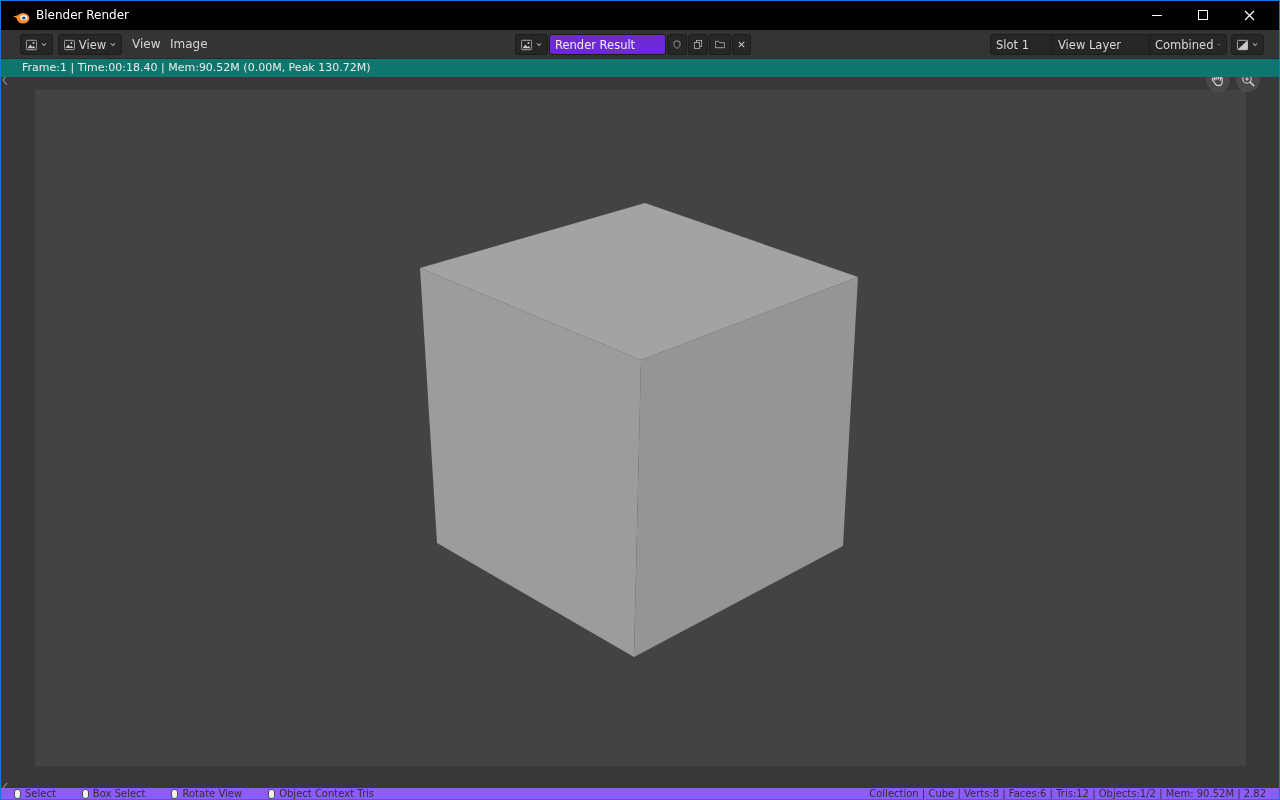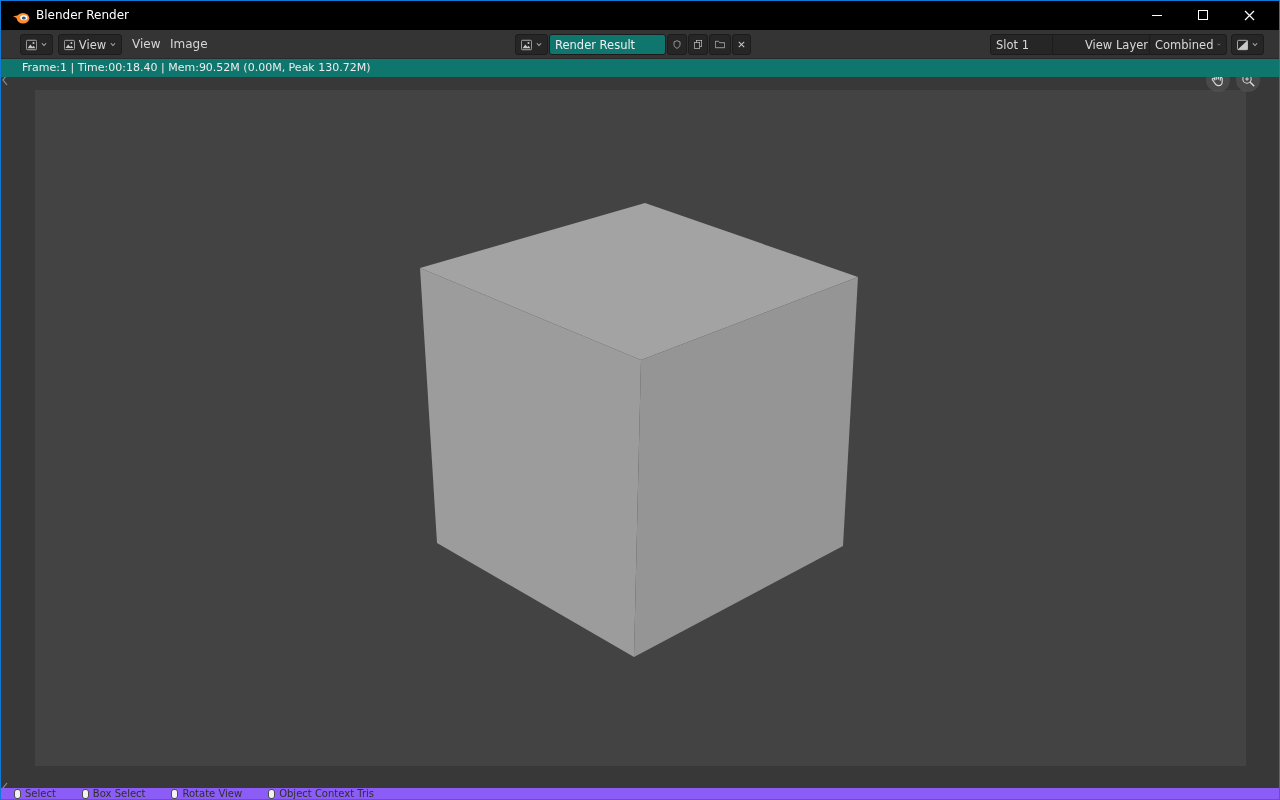--- a/index.html
+++ b/index.html
@@ -30,21 +30,21 @@
     position:absolute; top:30px; left:0; right:0; height:29px;
     background:#343434; z-index:20; border-bottom:1px solid #2a2a2a;
   }
   .chip {
     position:absolute; top:4px; height:21px; background:#262626;
     border:1px solid #1c1c1c; border-radius:3px;
     display:flex; align-items:center; gap:4px; padding:0 5px;
     color:#d8d8d8; font-size:11.5px; white-space:nowrap;
   }
   .chip .grow { flex:1; }
-  .namefield { background:#0f766e; color:#efefef; }
+  .namefield { background:#6d28d9; color:#efefef; }
   .menu-label {
     position:absolute; top:0; height:29px; line-height:29px;
     color:#d6d6d6; font-size:12px; padding:0 6px;
   }
 
   
   .statsbar {
     position:absolute; top:59px; left:0; right:0; height:18px;
     background:#0f766e; color:#ececec; font-size:11px; line-height:18px;
     padding-left:22px; z-index:20; white-space:nowrap;
@@ -187,21 +187,21 @@
     </svg>
   </div>
 
   <div class="chip" style="left:990px; width:77px;">
     <span class="grow">Slot 1</span>
     <svg width="7" height="5" viewBox="0 0 7 5">
       <path d="M1 1 L3.5 3.8 L6 1" fill="none" stroke="#b0b0b0" stroke-width="1.2"></path>
     </svg>
   </div>
 
-  <div class="chip" style="left:1052px; width:113px;text-align:right;">
+  <div class="chip" style="left:1052px; width:113px;">
     <span class="grow">View Layer</span>
     <svg width="7" height="5" viewBox="0 0 7 5">
       <path d="M1 1 L3.5 3.8 L6 1" fill="none" stroke="#b0b0b0" stroke-width="1.2"></path>
     </svg>
   </div>
 
   <div class="chip" style="left:1149px; width:78px;">
     <span class="grow">Combined</span>
     <svg width="7" height="5" viewBox="0 0 7 5">
       <path d="M1 1 L3.5 3.8 L6 1" fill="none" stroke="#b0b0b0" stroke-width="1.2"></path>
@@ -267,15 +267,16 @@
     <span>Box Select</span>
   </span>
   <span class="hint">
     <span class="mouse-ic"></span>
     <span>Rotate View</span>
   </span>
   <span class="hint">
     <span class="mouse-ic"></span>
     <span>Object Context Tris</span>
   </span>
+  <span class="status-info">Collection | Cube | Verts:8 | Faces:6 | Tris:12 | Objects:1/2 | Mem: 90.52M | 2.82</span>
 </div>
 
 <div class="win-border"></div>
 
 </body></html>

